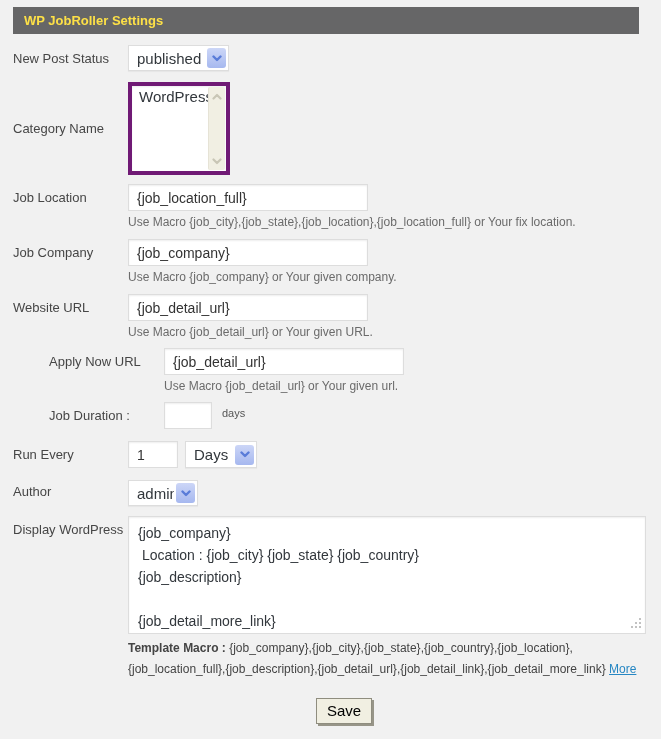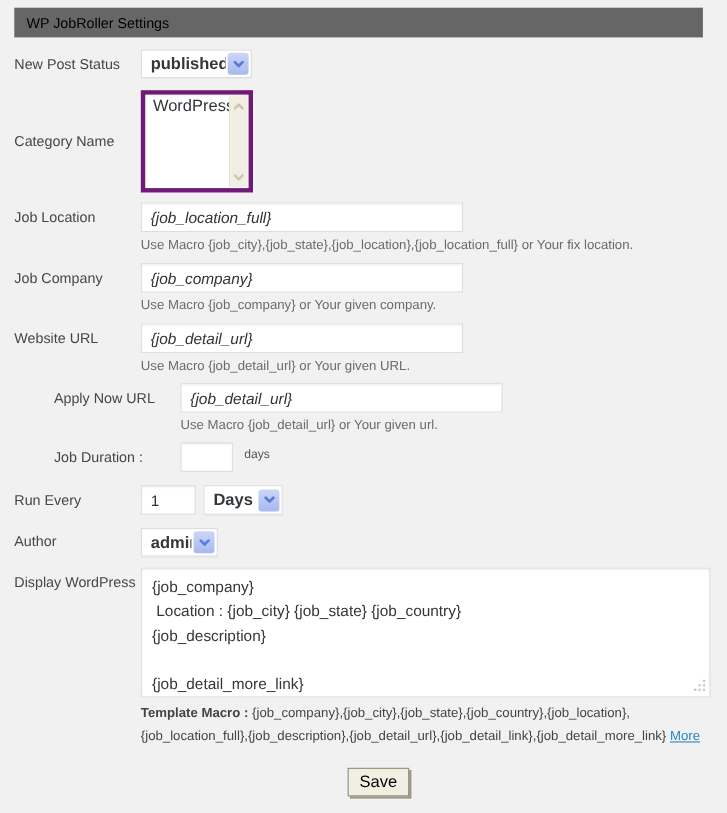--- a/index.html
+++ b/index.html
@@ -7,23 +7,23 @@
   body {
     background:#f1f1f1;
     font-family:"Liberation Sans","DejaVu Sans",sans-serif;
     color:#444;
     overflow:hidden;
   }
   .titlebar {
     margin:7px 22px 11px 13px;
     height:27px;
     background:#666667;
-    color:#000000;
+    color:#fde047;
     font-size:13px;
-    font-weight:normal;
+    font-weight:bold;
     line-height:27px;
     padding-left:11px;
   }
   .form { padding-left:13px; }
   .row { display:flex; align-items:flex-start; }
   .lbl {
     width:115px; flex:0 0 115px;
     font-size:13px; color:#464646;
   }
   .v-center { align-items:center; }
@@ -35,21 +35,21 @@
     height:27px;
     border:1px solid #ddd;
     background:#fff;
     box-shadow:inset 0 1px 2px rgba(0,0,0,0.07);
     font-family:"Liberation Sans","DejaVu Sans",sans-serif;
     font-size:14px;
     color:#333;
     padding:0 8px;
     outline:none;
   }
-  .w268 { width:293px;font-style:italic; }
+  .w268 { width:240px; }
   .w48  { width:48px; }
   .w50  { width:50px; }
 
   .help {
     margin-top:4px;
     font-size:12px;
     line-height:15px;
     color:#6b6b6b;
   }
 
@@ -62,21 +62,20 @@
     box-shadow:0 1px 1px rgba(0,0,0,0.04);
     cursor:default;
   }
   .sel-val {
     flex:1;
     padding:0 5px 0 8px;
     font-size:15px;
     color:#32373c;
     white-space:nowrap;
     overflow:hidden;
-    font-weight:bold;
   }
   .sel-btn {
     width:19px; height:20px;
     margin:0 2px;
     border-radius:3px;
     background:linear-gradient(#ccd6f7,#a6b8ef);
     display:flex; align-items:center; justify-content:center;
     flex:0 0 19px;
   }
   .w101 { width:101px; }

